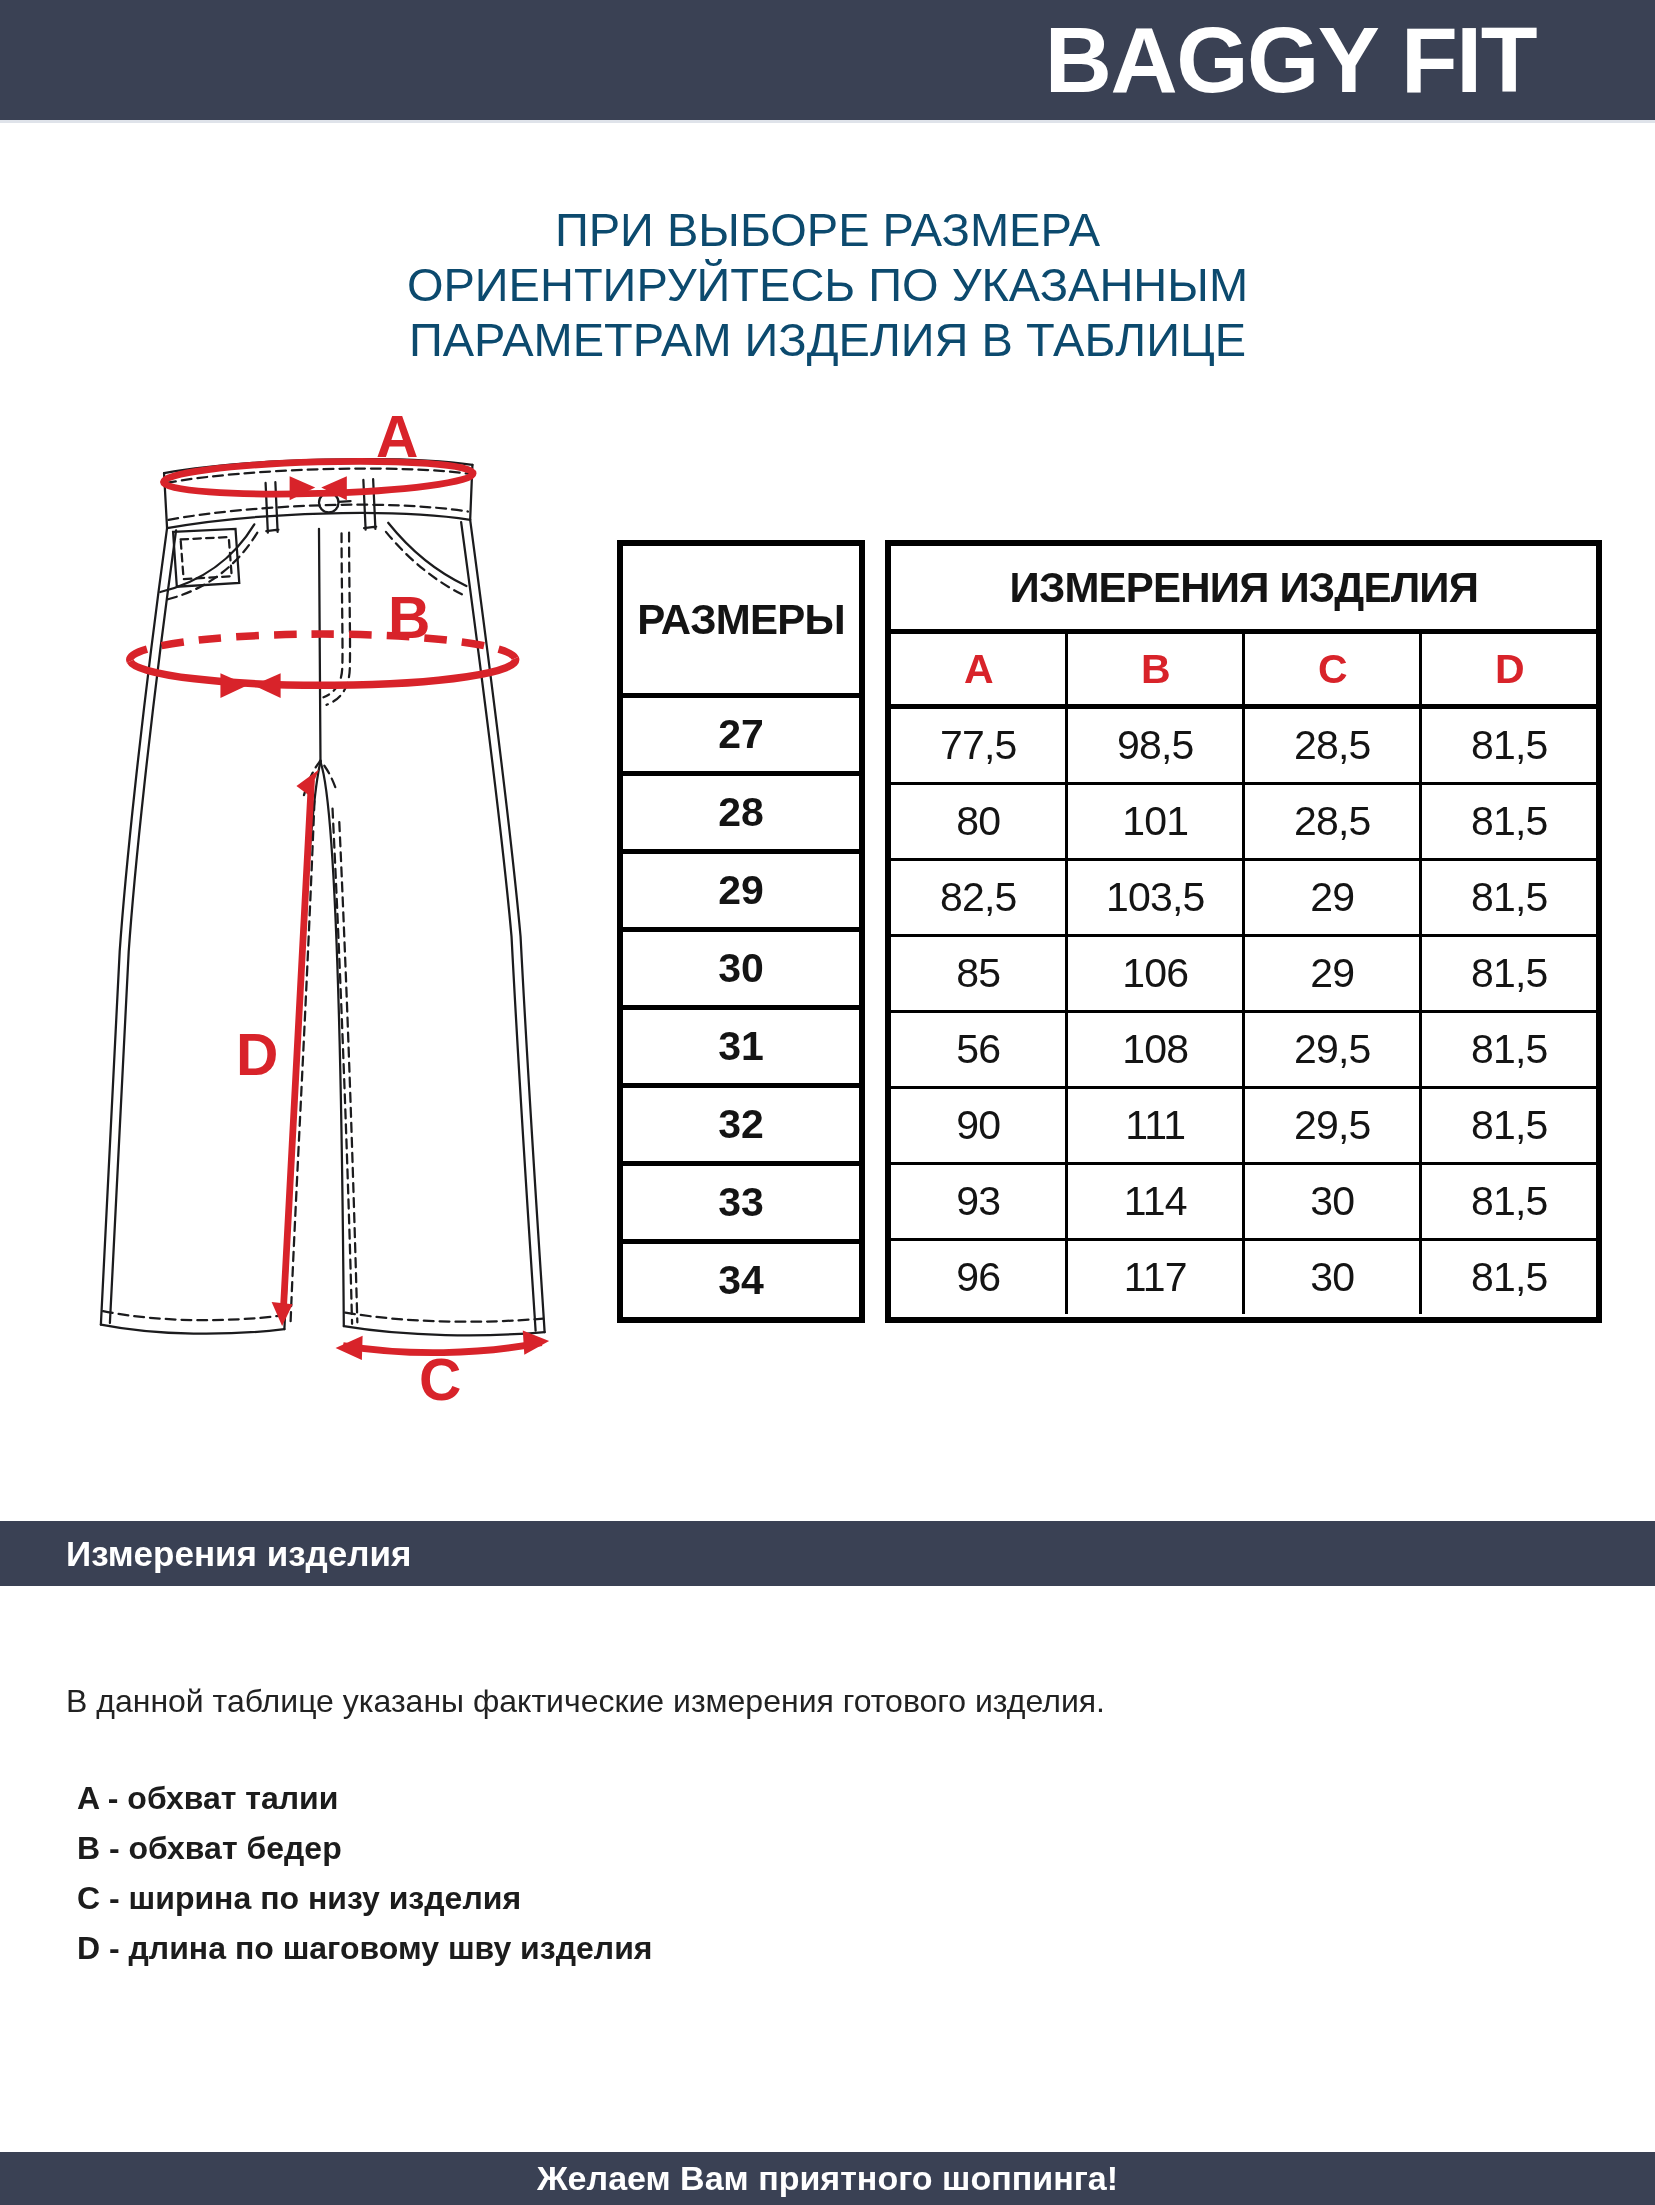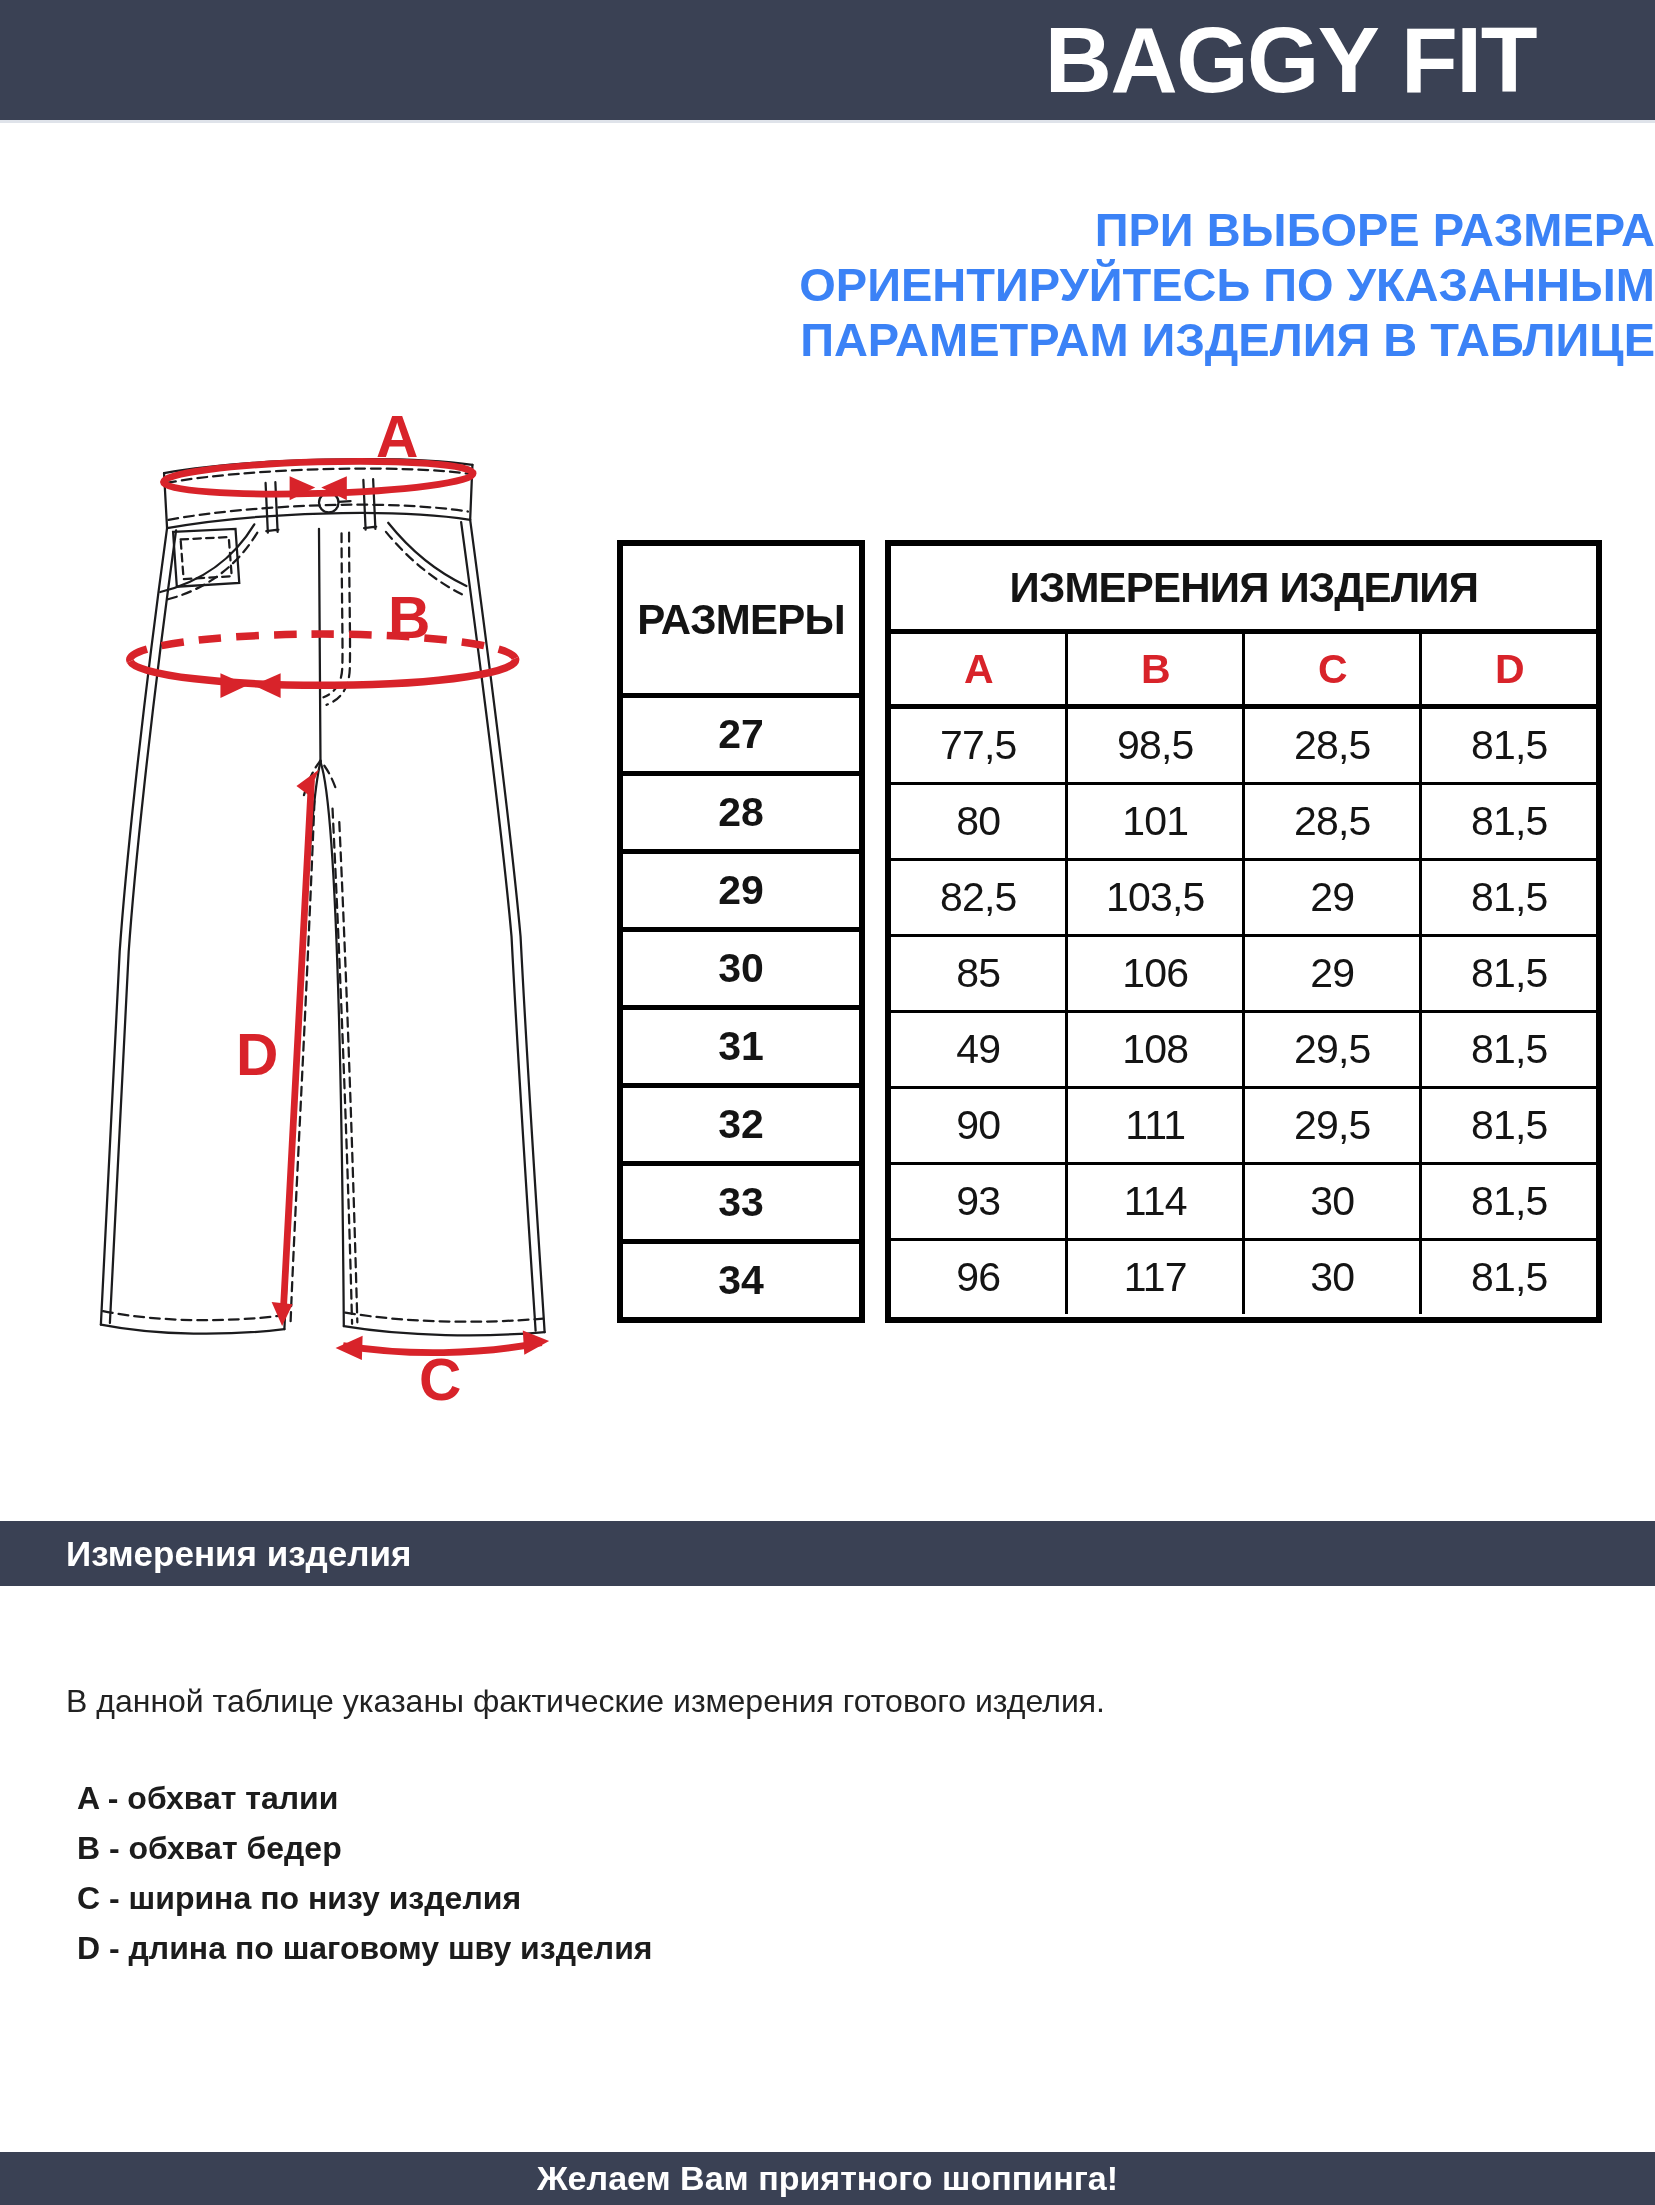--- a/index.html
+++ b/index.html
@@ -12,22 +12,22 @@
     position:absolute;left:0;top:0;width:1655px;height:123px;
     background:#3a4154;border-bottom:3px solid #dfe3ea;
     display:flex;align-items:center;justify-content:flex-end;
     box-sizing:border-box;padding-right:119px;
   }
   .brand{
     color:#ffffff;font-size:93px;font-weight:700;letter-spacing:-1.5px;line-height:1;
   }
   
   .intro-heading{
-    position:absolute;left:0;top:202px;width:1655px;text-align:right;
-    font-size:47px;font-weight:700;line-height:55px;color:#3b82f6;letter-spacing:0;
+    position:absolute;left:0;top:202px;width:1655px;text-align:center;
+    font-size:47px;font-weight:400;line-height:55px;color:#0c4a6e;letter-spacing:0;
   }
   
   .jeans{position:absolute;left:60px;top:410px;width:527px;height:1068px;}
   .jeans text{font-family:"Liberation Sans",sans-serif;font-weight:700;}
   
   .size-table{position:absolute;left:617px;top:540px;display:flex;gap:20.3px;}
   .col-sizes{
     width:248px;box-sizing:border-box;border:6.8px solid #000;background:#fff;
   }
   .s-hdr{
@@ -210,21 +210,21 @@
         <div class="m-cell">29</div>
         <div class="m-cell">81,5</div>
       </div>
       <div class="m-row">
         <div class="m-cell">85</div>
         <div class="m-cell">106</div>
         <div class="m-cell">29</div>
         <div class="m-cell">81,5</div>
       </div>
       <div class="m-row">
-        <div class="m-cell">49</div>
+        <div class="m-cell">56</div>
         <div class="m-cell">108</div>
         <div class="m-cell">29,5</div>
         <div class="m-cell">81,5</div>
       </div>
       <div class="m-row">
         <div class="m-cell">90</div>
         <div class="m-cell">111</div>
         <div class="m-cell">29,5</div>
         <div class="m-cell">81,5</div>
       </div>

